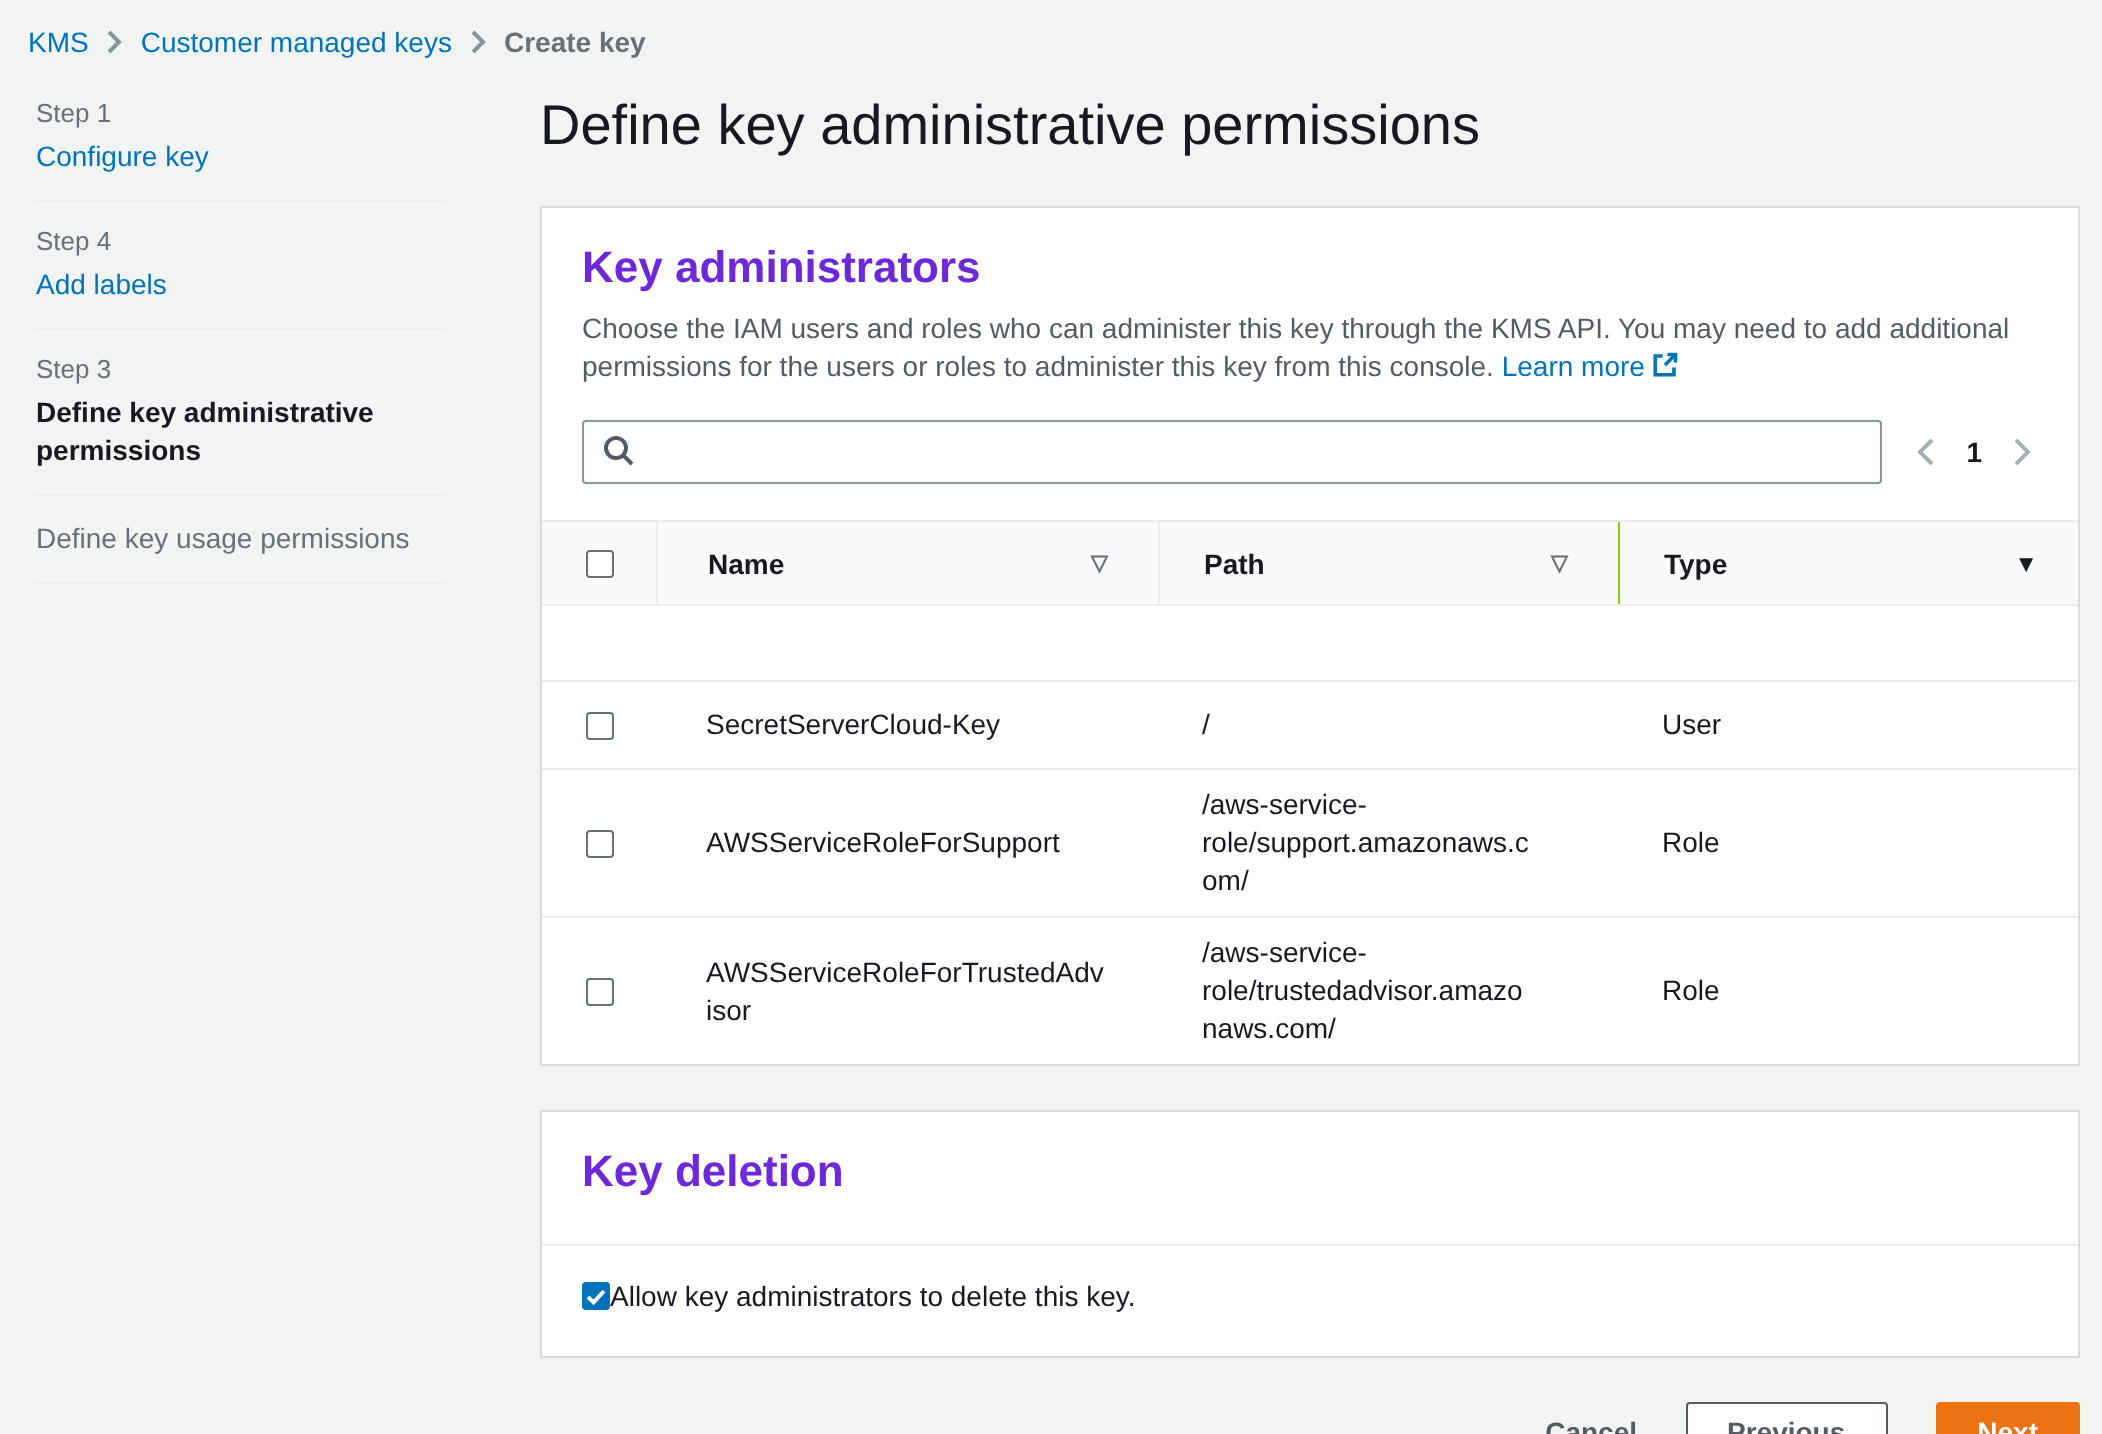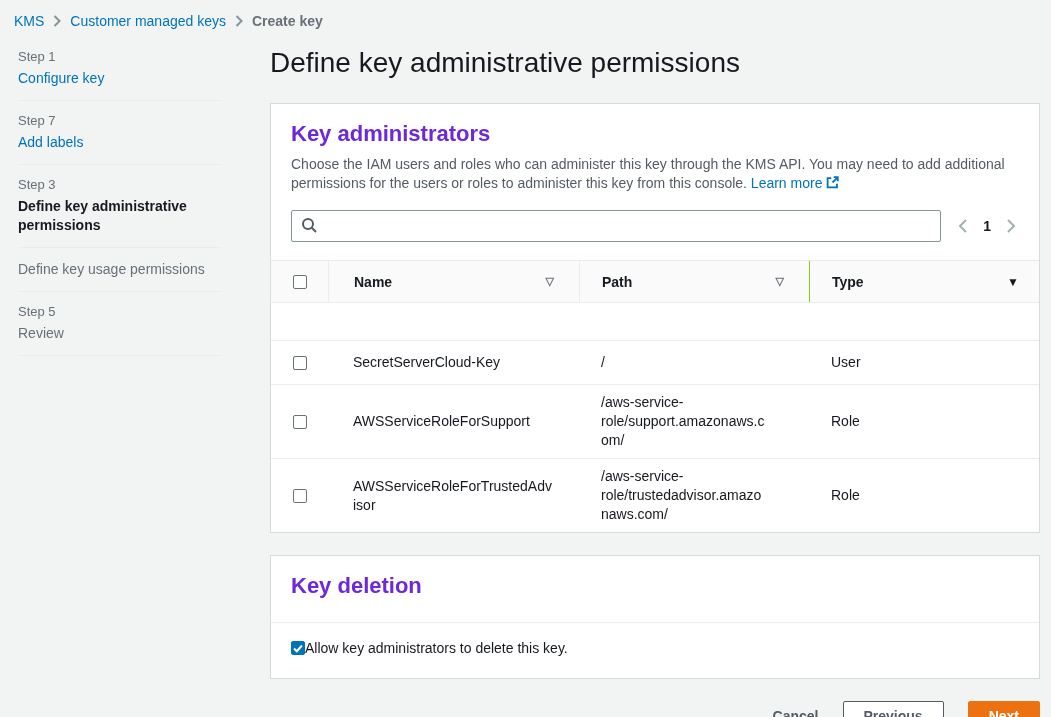--- a/index.html
+++ b/index.html
@@ -122,33 +122,29 @@
 </div>
 
 <div class="container">
 
   <div class="sidebar">
     <div class="step">
       <div class="step-num">Step 1</div>
       <div class="step-link">Configure key</div>
     </div>
     <div class="step">
-      <div class="step-num">Step 7</div>
+      <div class="step-num">Step 4</div>
       <div class="step-link">Add labels</div>
     </div>
     <div class="step">
       <div class="step-num">Step 3</div>
       <div class="step-current">Define key administrative permissions</div>
     </div>
     <div class="step">
       <div class="step-future">Define key usage permissions</div>
-    </div>
-    <div class="step">
-      <div class="step-num">Step 5</div>
-      <div class="step-future">Review</div>
     </div>
   </div>
 
   <div class="main">
     <h1 class="page-title">Define key administrative permissions</h1>
 
     <div class="panel">
       <div class="panel-head">
         <div class="panel-title">Key administrators</div>
         <div class="panel-desc">

